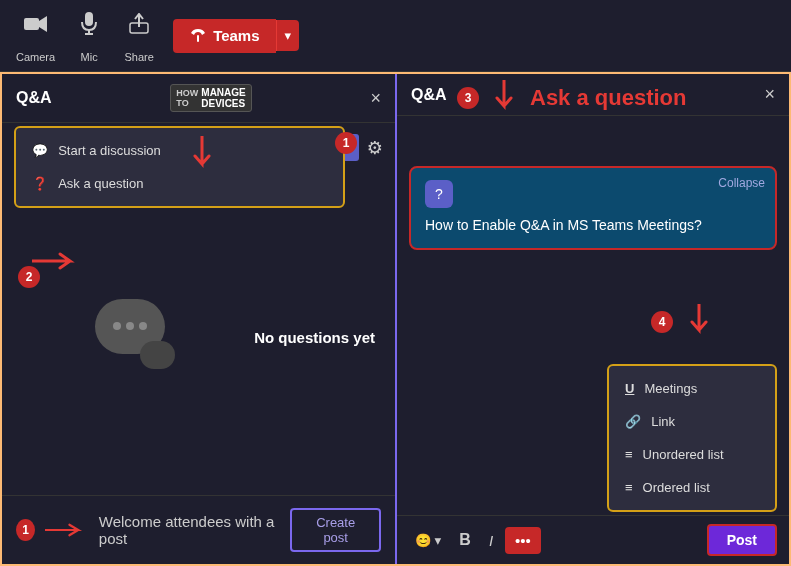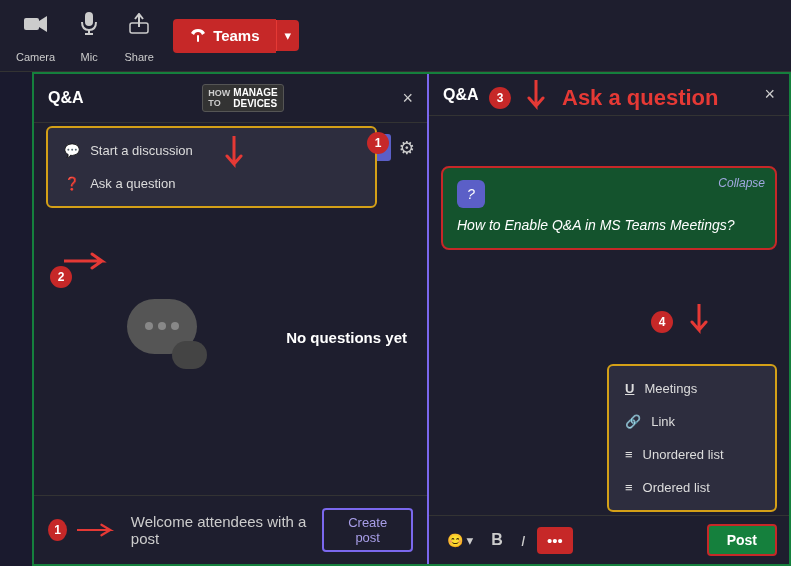--- a/index.html
+++ b/index.html
@@ -237,26 +237,25 @@
     }
     .right-title {
       color: white;
       font-size: 16px;
       font-weight: 600;
     }
 
     
     .question-card {
       margin: 10px 12px;
-      background: #14532d;
+      background: #0c4a6e;
       border: 2px solid #c62828;
       border-radius: 8px;
       padding: 12px 14px;
       position: relative;
-      font-style: italic;
     }
     .collapse-link {
       position: absolute;
       top: 8px;
       right: 10px;
       color: #a0a8e0;
       font-size: 12px;
       cursor: pointer;
     }
     .question-icon {
@@ -300,21 +299,21 @@
     .editor-btn.bold { font-weight: bold; font-size: 16px; }
     .editor-btn.italic { font-style: italic; }
     .editor-btn.more {
       background: #c62828;
       border: 2px solid #c62828;
       color: white;
       border-radius: 4px;
       padding: 3px 8px;
     }
     .post-btn {
-      background: #15803d;
+      background: #6d28d9;
       border: none;
       border-radius: 4px;
       color: white;
       padding: 6px 18px;
       font-size: 14px;
       font-weight: 600;
       cursor: pointer;
       margin-left: auto;
       border: 2px solid #c62828;
     }
@@ -396,22 +395,21 @@
       border-radius: 15px;
       background: #444;
       position: absolute;
       bottom: 0;
       right: 0;
     }
 
     .panel-wrapper {
       display: flex;
       flex: 1;
-      border: 2px solid #15803d;
-      margin-left: 32px;
+      border: 2px solid #fdba74;
     }
   </style>
 </head>
 <body>
 
 <div class="toolbar">
   <div class="toolbar-item">
     <div class="icon-circle">
       <svg width="24" height="18" viewBox="0 0 24 18" fill="#ccc">
         <rect x="0" y="3" width="15" height="12" rx="2"></rect>

